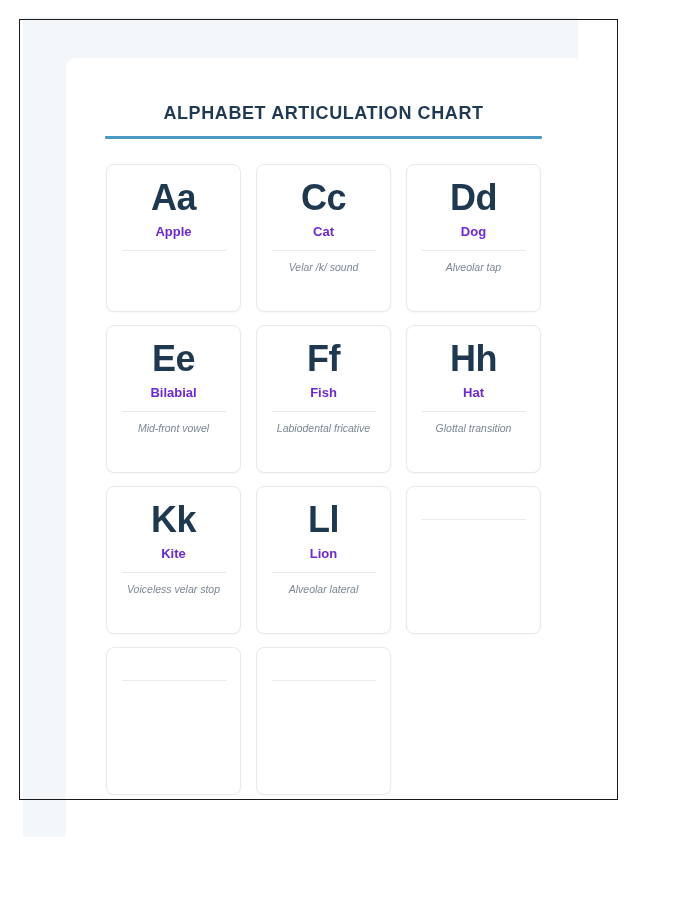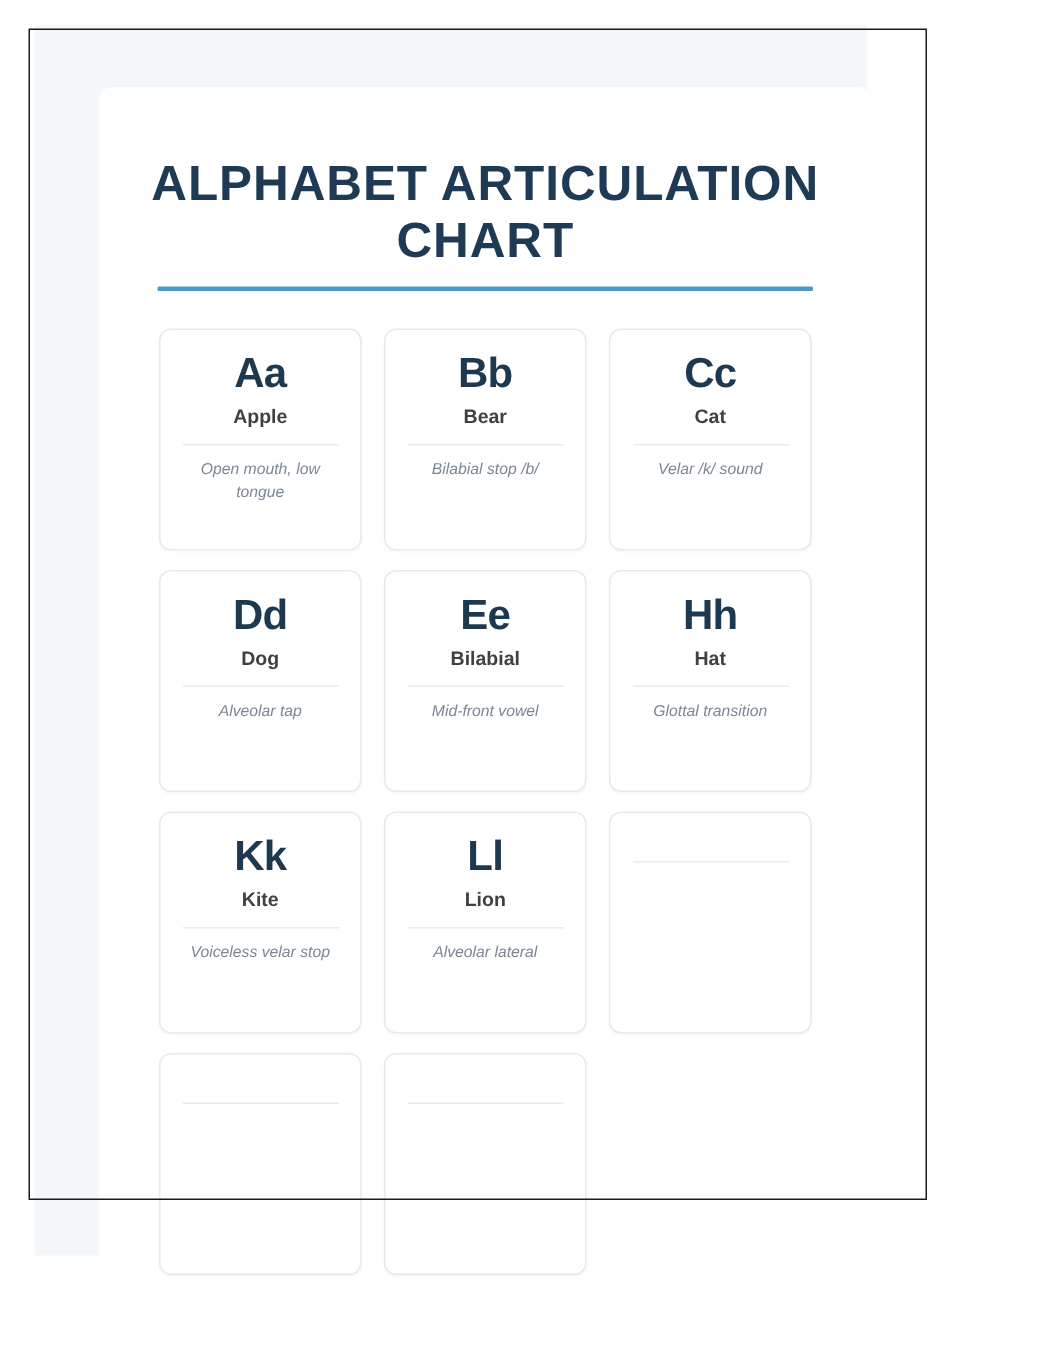--- a/index.html
+++ b/index.html
@@ -47,21 +47,21 @@
     border-radius: 9px;
     box-sizing: border-box;
     padding: 0 18px;
     overflow: hidden;
   }
 
   #page-title {
     margin: 0;
     padding-top: 45px;
     text-align: center;
-    font-size: 33px;
+    font-size: 18px;
     font-weight: bold;
     letter-spacing: 0.6px;
     color: #1f3a55;
     font-family: "Liberation Sans", sans-serif;
   }
 
   #title-underline {
     width: 437px;
     height: 3px;
     background: #4a9ac4;
@@ -85,32 +85,32 @@
     box-sizing: border-box;
     height: 148px;
     padding: 14px 10px 10px 10px;
     display: flex;
     flex-direction: column;
     align-items: center;
     box-shadow: 0 1px 2px rgba(20,40,70,0.035);
   }
 
   .card-letter {
-    font-size: 28px;
+    font-size: 36px;
     font-weight: bold;
     color: #1e384f;
     line-height: 1.05;
     letter-spacing: -0.5px;
   }
 
   .card-word {
     margin-top: 7px;
     font-size: 13px;
     font-weight: bold;
-    color: #404040;
+    color: #6d28d9;
   }
 
   .card-divider {
     width: 104px;
     height: 1px;
     background: #e8eaee;
     margin: 11px 0 9px 0;
   }
 
   .card-desc {
@@ -130,29 +130,22 @@
 
     <h1 id="page-title">ALPHABET ARTICULATION CHART</h1>
     <div id="title-underline"></div>
 
     <div id="card-grid">
 
       <div class="letter-card">
         <div class="card-letter">Aa</div>
         <div class="card-word">Apple</div>
         <div class="card-divider"></div>
-        <div class="card-desc">Open mouth, low tongue</div>
-      </div>
-
-      <div class="letter-card">
-        <div class="card-letter">Bb</div>
-        <div class="card-word">Bear</div>
-        <div class="card-divider"></div>
-        <div class="card-desc">Bilabial stop /b/</div>
-      </div>
+      </div>
+
 
       <div class="letter-card">
         <div class="card-letter">Cc</div>
         <div class="card-word">Cat</div>
         <div class="card-divider"></div>
         <div class="card-desc">Velar /k/ sound</div>
       </div>
 
       <div class="letter-card">
         <div class="card-letter">Dd</div>
@@ -161,20 +154,26 @@
         <div class="card-desc">Alveolar tap</div>
       </div>
 
       <div class="letter-card">
         <div class="card-letter">Ee</div>
         <div class="card-word">Bilabial</div>
         <div class="card-divider"></div>
         <div class="card-desc">Mid-front vowel</div>
       </div>
 
+      <div class="letter-card">
+        <div class="card-letter">Ff</div>
+        <div class="card-word">Fish</div>
+        <div class="card-divider"></div>
+        <div class="card-desc">Labiodental fricative</div>
+      </div>
 
 
       <div class="letter-card">
         <div class="card-letter">Hh</div>
         <div class="card-word">Hat</div>
         <div class="card-divider"></div>
         <div class="card-desc">Glottal transition</div>
       </div>
 
 

